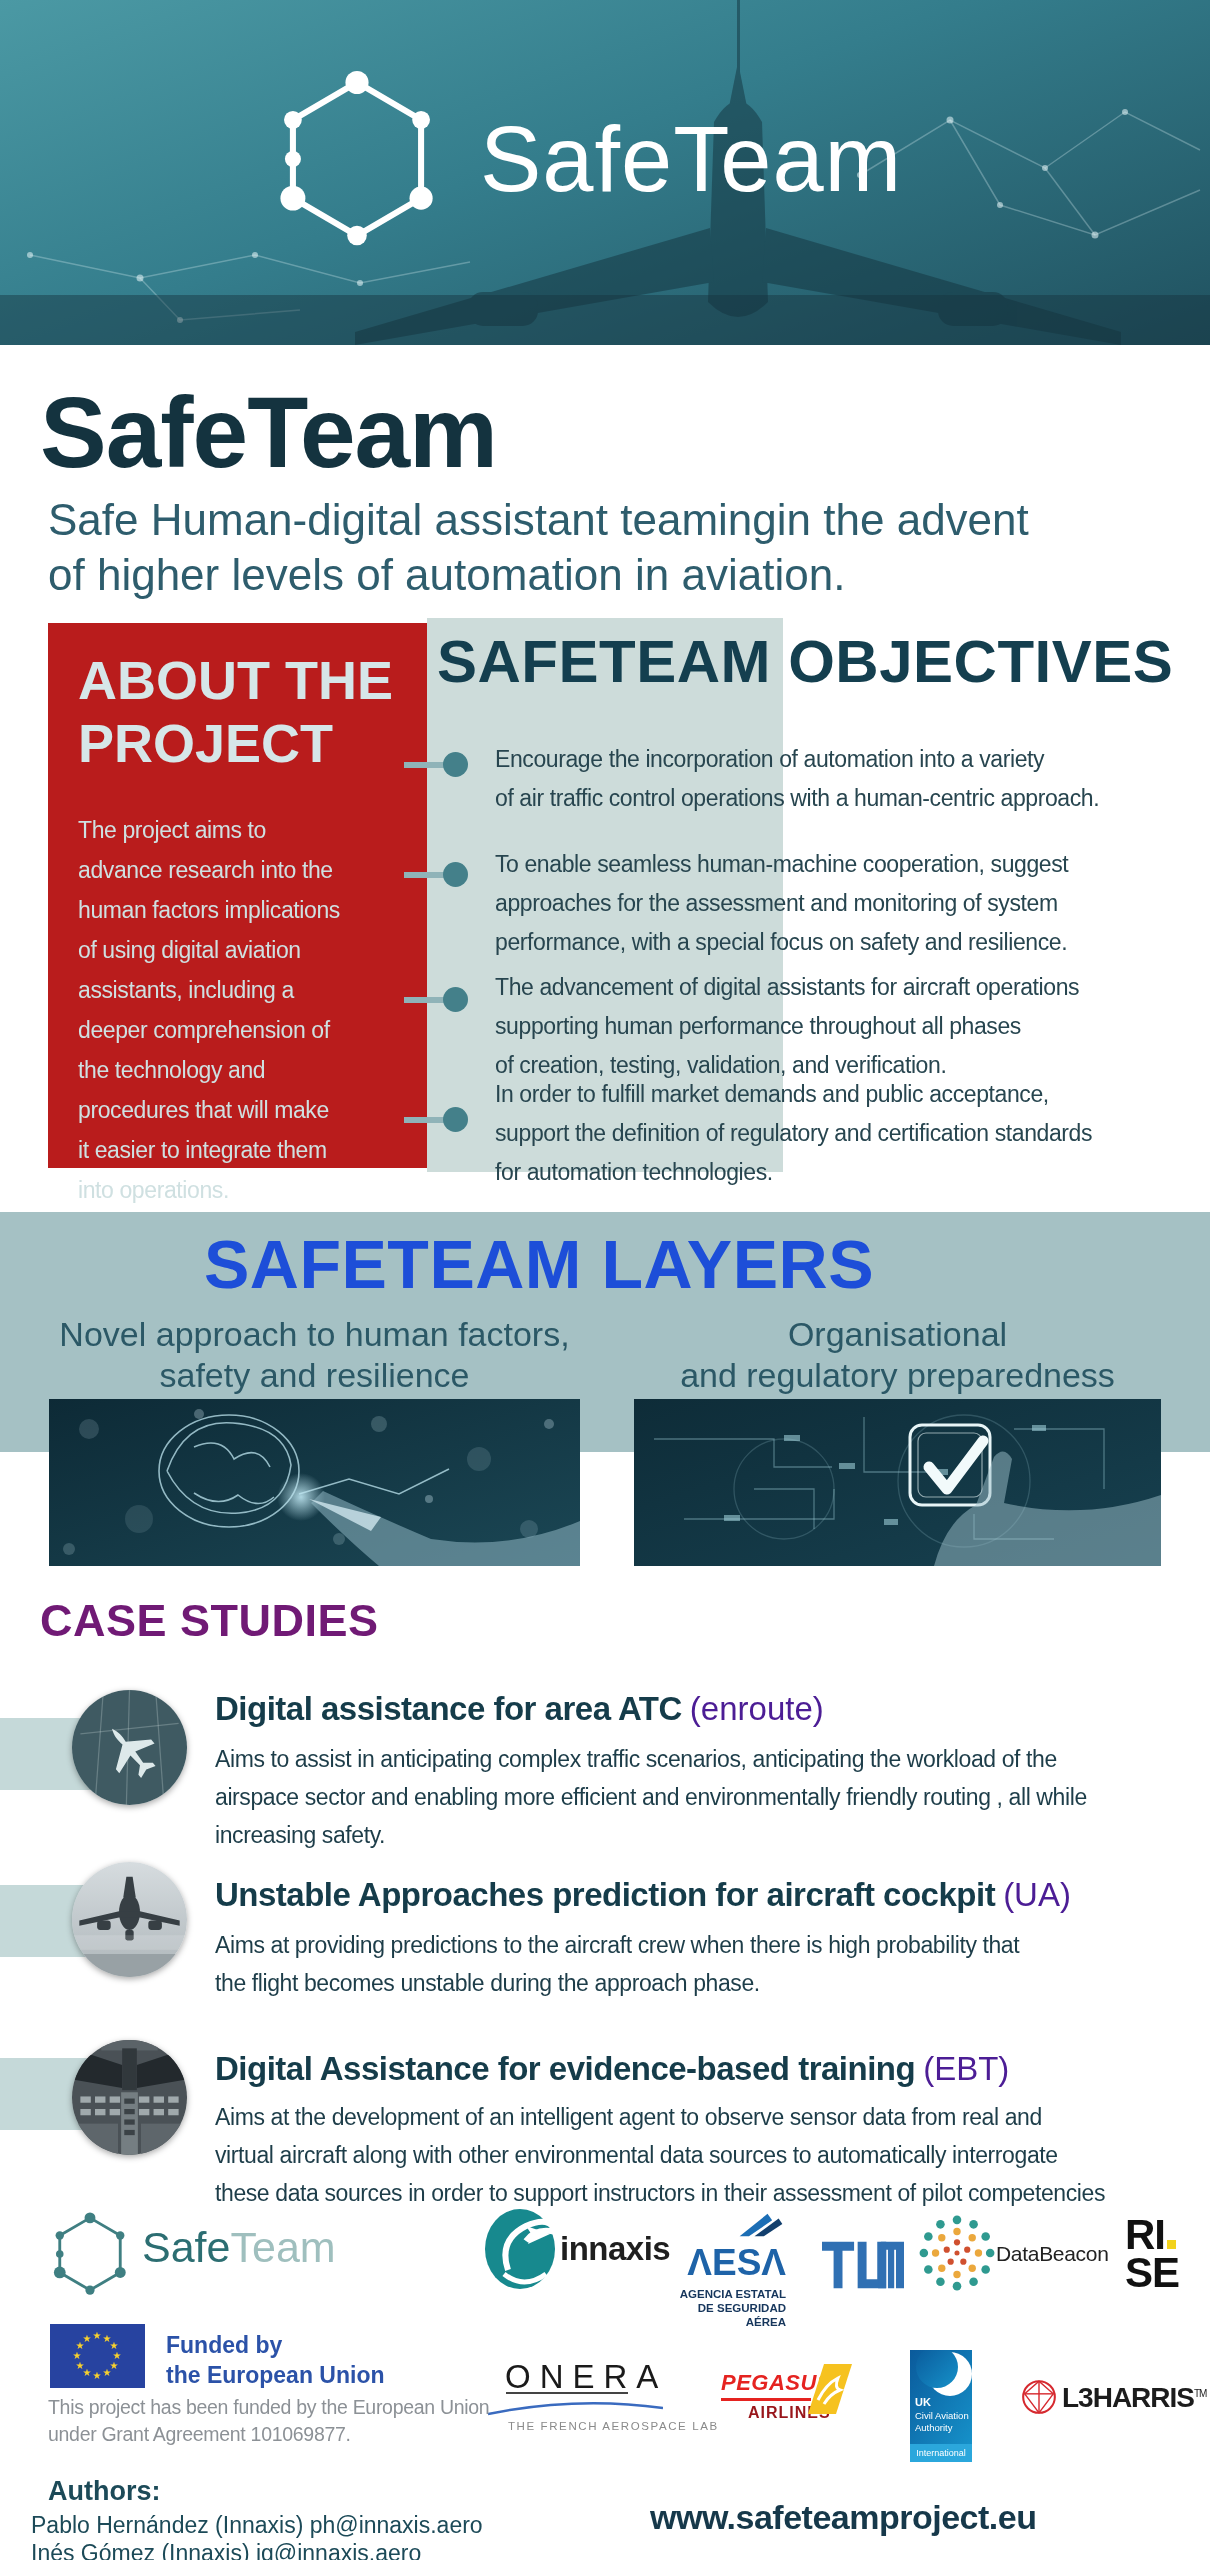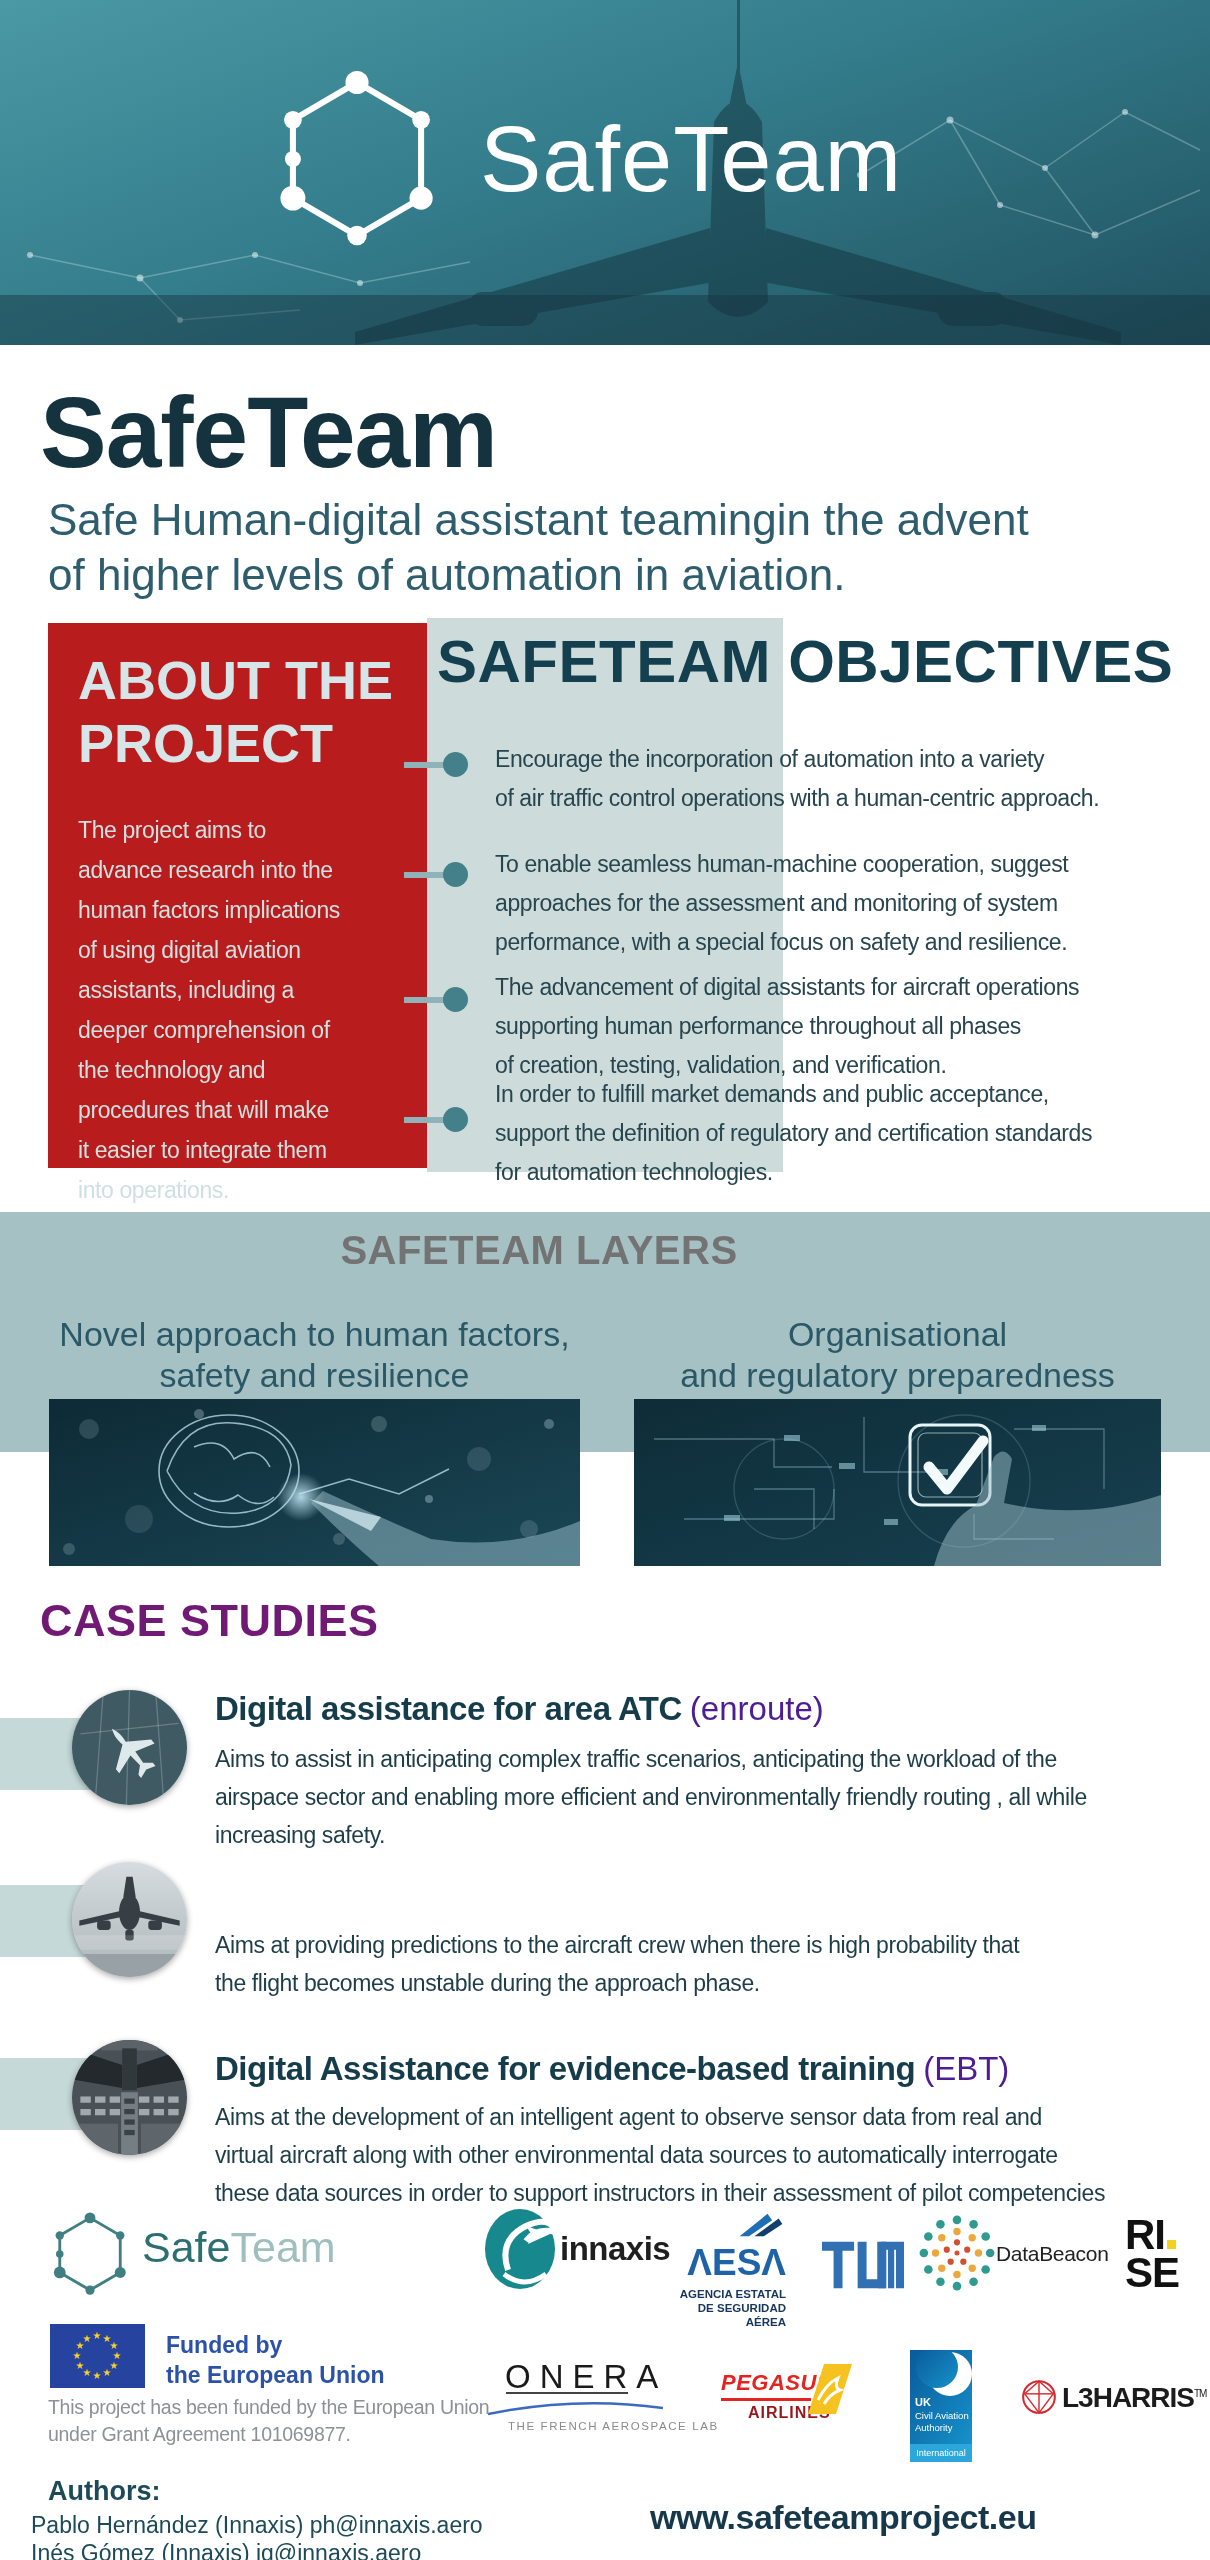--- a/index.html
+++ b/index.html
@@ -23,21 +23,21 @@
   .about-heading{font-size:54px;font-weight:bold;color:#d6e6e8;line-height:1.16;letter-spacing:0px;}
   .about-body{margin-top:36px;font-size:23px;letter-spacing:-0.4px;color:#cfe0e1;line-height:40px;}
   .obj-panel{left:427px;top:618px;width:356px;height:554px;background:#cddcda;}
   .obj-heading{left:437px;top:632px;font-size:60px;font-weight:bold;color:#143f4f;letter-spacing:0.5px;white-space:nowrap;line-height:1;}
   .obj-text{left:495px;width:710px;font-size:23px;letter-spacing:-0.4px;color:#27454f;line-height:39px;}
   .obj-dot{left:443px;width:25px;height:25px;border-radius:50%;background:#44808a;}
   .obj-line{left:404px;width:48px;height:6px;background:#8fb3b8;}
 
   
   .layers-band{left:0;top:1212px;width:1210px;height:240px;background:#a5c1c4;}
-  .layers-heading{left:0;top:1230px;width:1078px;text-align:center;font-size:40px;font-weight:bold;color:#737373;letter-spacing:0.5px;line-height:1;}
+  .layers-heading{left:0;top:1230px;width:1078px;text-align:center;font-size:68px;font-weight:bold;color:#1d4ed8;letter-spacing:0.5px;line-height:1;}
   .layer-caption{font-size:34px;color:#2b5866;line-height:41px;text-align:center;}
   .layer-caption.left{left:49px;top:1314px;width:531px;}
   .layer-caption.right{left:634px;top:1314px;width:527px;}
   .layer-img{top:1399px;height:167px;}
   .layer-img.left{left:49px;width:531px;}
   .layer-img.right{left:634px;width:527px;}
 
   
   .cases-heading{left:40px;top:1598px;font-size:45px;font-weight:bold;color:#701a75;letter-spacing:0.5px;line-height:1;}
   .case-band{left:0;width:140px;height:72px;background:#c5d9d9;}
@@ -273,20 +273,23 @@
         <path d="M-3,-36 L3,-36 L6,-16 L-6,-16 Z"></path>
         <ellipse cx="0" cy="-2" rx="10" ry="17"></ellipse>
         <path d="M-48,6 L-10,-3 L10,-3 L48,6 L48,11 L10,3 L-10,3 L-48,11 Z"></path>
         <rect x="-31" y="6" width="13" height="9" rx="3"></rect>
         <rect x="18" y="6" width="13" height="9" rx="3"></rect>
         <rect x="-4" y="15" width="8" height="10" rx="2"></rect>
       </g>
       <rect y="70" width="110" height="14" fill="#ffffff" opacity="0.14"></rect>
     </svg>
   </div>
+  <div class="abs case-title" style="top:1878px">
+    <span>Unstable Approaches prediction for aircraft cockpit</span><span class="tag">(UA)</span>
+  </div>
   <div class="abs case-body" style="top:1926px">Aims at providing predictions to the aircraft crew when there is high probability that<br>the flight becomes unstable during the approach phase.</div>
 
   <div class="abs case-band" style="top:2058px"></div>
   <div class="abs case-circle" style="top:2040px">
     <svg width="115" height="115" viewBox="0 0 110 110">
       <rect width="110" height="110" fill="#4a5156"></rect>
       <rect x="28" y="0" width="54" height="10" fill="#5b6368"></rect>
       <path d="M6,10 L48,24 L48,46 L2,38 Z" fill="#23292d"></path>
       <path d="M104,10 L62,24 L62,46 L108,38 Z" fill="#23292d"></path>
       <rect x="48" y="8" width="14" height="40" fill="#31383c"></rect>

